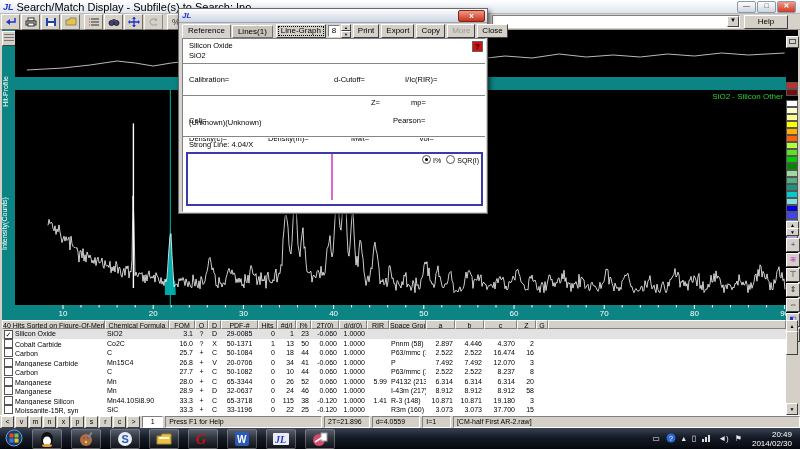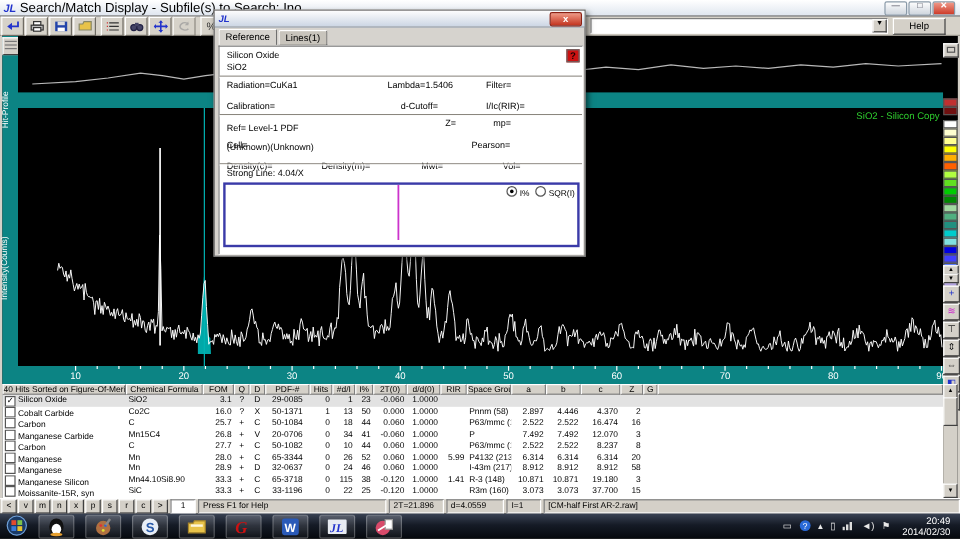--- a/index.html
+++ b/index.html
@@ -202,21 +202,21 @@
 
   <div class="abs teal" style="left:15px;top:77px;width:771px;height:13px;"></div>
 
   <div class="abs" style="left:15px;top:90px;width:771px;height:215px;background:#000;">
     <svg id="xrdsvg" width="771" height="215">
         <polygon points="149.9,205 149.9,190.5 150.4,190.5 150.8,190.3 151.3,189.9 151.7,188.8 152.2,186.6 152.6,182.7 153.1,176.4 153.5,167.9 154.0,157.9 154.4,148.2 154.9,141.1 155.3,138.5 155.8,141.2 156.2,148.4 156.7,158.2 157.1,168.3 157.6,176.9 158.0,183.3 158.5,187.3 158.9,189.6 159.4,190.8 159.8,191.3 160.3,191.6 160.8,205" fill="#00a8a8"></polygon>
         <line x1="155.3" y1="0" x2="155.3" y2="215" stroke="#00b4b4" stroke-width="1"></line>
         <polyline points="33,135.4 34,129.4 35,133.6 36,132.3 37,132.9 38,138.4 39,140.8 40,135.8 41,144.4 42,138.9 43,141.8 44,134.9 45,141.9 46,147.1 47,152.5 48,149.1 49,146.2 50,151.1 51,146.7 52,150.5 53,149.3 54,147.1 55,160.0 56,146.2 57,153.6 58,156.4 59,157.4 60,157.3 61,158.3 62,157.6 63,162.3 64,172.1 65,160.9 66,160.7 67,167.9 68,158.6 69,171.1 70,164.7 71,172.1 72,161.9 73,164.9 74,167.9 75,165.0 76,168.2 77,172.9 78,170.3 79,173.5 80,167.4 81,175.6 82,169.6 83,167.2 84,172.7 85,172.9 86,171.5 87,168.0 88,176.0 89,178.3 90,170.6 91,175.6 92,176.1 93,175.4 94,177.5 95,171.3 96,182.8 97,177.0 98,181.0 99,176.0 100,182.0 101,171.4 102,174.5 103,183.4 104,177.3 105,177.9 106,185.2 107,187.2 108,181.2 109,178.4 110,185.4 111,176.2 112,178.8 113,175.8 114,187.9 115,181.1 116,182.0 117,169.7 118,105.9 119,133.8 120,185.7 121,182.1 122,185.8 123,186.7 124,182.8 125,183.5 126,183.8 127,182.6 128,191.4 129,185.1 130,192.9 131,184.6 132,191.0 133,184.6 134,180.9 135,187.5 136,188.3 137,186.5 138,188.2 139,185.0 140,192.1 141,182.7 142,185.6 143,187.1 144,191.0 145,193.5 146,187.5 147,194.2 148,191.1 149,195.7 150,189.0 151,191.9 152,187.5 153,173.2 154,158.2 155,146.5 156,143.7 157,165.4 158,180.4 159,196.9 160,194.8 161,194.9 162,193.8 163,197.0 164,188.7 165,190.9 166,188.3 167,190.5 168,187.5 169,190.7 170,195.6 171,188.9 172,192.5 173,196.8 174,191.5 175,194.9 176,197.2 177,197.5 178,184.8 179,191.7 180,196.2 181,189.1 182,194.7 183,197.9 184,190.8 185,198.9 186,186.5 187,189.0 188,194.5 189,193.3 190,191.0 191,184.3 192,181.6 193,176.4 194,168.7 195,167.4 196,172.6 197,179.9 198,177.8 199,182.7 200,184.5 201,195.9 202,195.3 203,197.9 204,187.3 205,193.4 206,192.9 207,197.0 208,193.4 209,192.9 210,194.8 211,188.0 212,184.6 213,180.8 214,178.4 215,182.2 216,183.8 217,179.9 218,184.6 219,182.8 220,184.9 221,192.7 222,188.7 223,192.6 224,188.0 225,192.4 226,188.6 227,195.9 228,194.2 229,197.8 230,184.4 231,191.4 232,192.8 233,185.1 234,193.1 235,180.3 236,175.5 237,178.4 238,184.2 239,184.8 240,185.5 241,183.6 242,194.7 243,190.5 244,186.3 245,194.7 246,182.5 247,191.1 248,189.5 249,191.0 250,185.6 251,198.3 252,185.4 253,182.1 254,189.9 255,192.2 256,192.3 257,193.1 258,189.7 259,191.0 260,183.1 261,179.0 262,192.2 263,186.7 264,183.1 265,183.5 266,174.6 267,175.7 268,149.6 269,139.3 270,126.6 271,125.1 272,129.4 273,137.3 274,154.7 275,161.7 276,164.0 277,152.0 278,131.2 279,111.5 280,110.7 281,114.8 282,134.3 283,155.4 284,160.7 285,166.7 286,152.3 287,144.4 288,137.7 289,158.4 290,156.7 291,172.4 292,181.8 293,182.1 294,183.2 295,181.7 296,181.4 297,192.1 298,185.8 299,185.2 300,187.1 301,187.7 302,181.5 303,180.3 304,182.5 305,187.9 306,176.3 307,185.5 308,182.1 309,185.3 310,182.9 311,171.4 312,158.7 313,156.9 314,152.5 315,145.6 316,160.6 317,166.9 318,162.5 319,146.7 320,128.6 321,111.8 322,99.3 323,100.4 324,126.4 325,137.2 326,140.2 327,127.7 328,113.1 329,89.0 330,93.3 331,114.9 332,143.0 333,162.4 334,166.2 335,155.1 336,139.2 337,125.5 338,118.3 339,142.9 340,160.4 341,175.1 342,166.2 343,176.7 344,159.0 345,150.2 346,151.8 347,162.7 348,168.5 349,181.8 350,187.8 351,195.5 352,190.1 353,185.8 354,191.8 355,185.1 356,177.7 357,178.9 358,166.3 359,156.0 360,152.2 361,160.0 362,163.2 363,170.5 364,178.2 365,193.8 366,190.6 367,192.0 368,189.4 369,194.9 370,193.5 371,188.0 372,196.6 373,191.5 374,176.1 375,175.6 376,182.0 377,188.7 378,187.8 379,193.7 380,193.8 381,200.4 382,190.6 383,191.4 384,194.7 385,195.6 386,198.0 387,191.6 388,194.9 389,185.0 390,186.2 391,182.5 392,197.1 393,194.0 394,195.4 395,195.9 396,200.5 397,197.0 398,190.5 399,193.5 400,202.7 401,187.8 402,195.6 403,194.5 404,199.2 405,198.7 406,189.3 407,187.8 408,184.7 409,175.4 410,171.9 411,174.0 412,171.7 413,186.0 414,177.9 415,190.7 416,191.0 417,194.3 418,193.7 419,197.6 420,193.6 421,183.4 422,181.1 423,175.8 424,186.9 425,186.1 426,191.1 427,196.0 428,197.9 429,197.2 430,193.8 431,193.9 432,194.1 433,190.6 434,183.5 435,182.6 436,181.4 437,190.3 438,192.8 439,202.7 440,201.3 441,200.4 442,201.2 443,202.0 444,199.0 445,196.9 446,201.3 447,199.6 448,198.6 449,195.7 450,188.6 451,182.1 452,188.2 453,182.0 454,180.4 455,182.0 456,184.6 457,186.4 458,198.4 459,190.0 460,189.2 461,190.2 462,189.9 463,184.6 464,190.8 465,186.9 466,184.8 467,196.4 468,192.7 469,192.4 470,194.3 471,194.6 472,199.6 473,196.5 474,195.6 475,195.8 476,194.2 477,195.8 478,197.7 479,192.1 480,199.0 481,191.4 482,188.5 483,193.0 484,188.1 485,186.4 486,189.5 487,189.2 488,187.2 489,190.9 490,198.7 491,195.9 492,200.0 493,198.4 494,191.5 495,192.1 496,192.6 497,190.2 498,186.1 499,188.1 500,190.2 501,180.5 502,180.1 503,179.4 504,184.1 505,186.5 506,191.9 507,192.7 508,194.2 509,194.6 510,199.7 511,200.2 512,199.1 513,200.1 514,188.9 515,186.5 516,188.5 517,185.0 518,191.2 519,191.3 520,190.0 521,192.8 522,199.7 523,200.1 524,196.4 525,202.5 526,194.7 527,192.3 528,194.6 529,202.7 530,191.6 531,200.5 532,194.6 533,189.9 534,185.0 535,185.2 536,190.2 537,189.1 538,196.2 539,192.6 540,196.7 541,192.4 542,193.1 543,188.6 544,187.9 545,193.2 546,191.5 547,183.6 548,189.0 549,180.2 550,191.5 551,187.6 552,197.8 553,192.4 554,193.8 555,193.0 556,201.5 557,193.3 558,198.1 559,193.3 560,193.7 561,191.6 562,195.1 563,198.4 564,184.3 565,197.1 566,187.4 567,187.4 568,189.3 569,189.9 570,198.5 571,197.4 572,195.3 573,194.3 574,200.3 575,200.3 576,193.8 577,192.1 578,195.1 579,196.3 580,195.8 581,197.5 582,199.8 583,201.3 584,198.4 585,192.3 586,198.6 587,194.2 588,192.7 589,191.8 590,186.1 591,179.0 592,179.4 593,179.8 594,194.3 595,187.0 596,188.2 597,193.2 598,195.8 599,201.0 600,193.1 601,196.1 602,198.5 603,197.3 604,201.0 605,197.3 606,199.5 607,191.0 608,189.8 609,188.0 610,184.9 611,186.0 612,184.1 613,183.3 614,188.4 615,192.8 616,196.7 617,196.6 618,200.5 619,202.7 620,199.9 621,198.5 622,200.5 623,201.1 624,200.9 625,199.7 626,196.6 627,196.2 628,201.4 629,200.3 630,190.7 631,194.8 632,197.5 633,190.7 634,190.0 635,185.6 636,193.8 637,198.9 638,197.1 639,195.1 640,199.9 641,202.7 642,194.2 643,199.7 644,202.1 645,202.5 646,198.1 647,193.7 648,191.7 649,195.0 650,199.9 651,202.7 652,200.4 653,192.0 654,196.2 655,189.4 656,189.4 657,187.7 658,185.8 659,184.2 660,178.5 661,187.1 662,185.8 663,182.1 664,184.9 665,197.3 666,191.4 667,192.3 668,190.1 669,195.9 670,191.4 671,196.2 672,193.6 673,200.3 674,190.4 675,190.0 676,186.4 677,191.8 678,192.5 679,185.7 680,187.3 681,190.2 682,196.0 683,186.3 684,183.5 685,198.5 686,195.2 687,199.9 688,191.5 689,202.5 690,200.6 691,199.0 692,199.3 693,194.2 694,197.2 695,194.1 696,185.2 697,192.2 698,191.6 699,183.6 700,191.7 701,180.9 702,188.4 703,185.9 704,187.2 705,188.9 706,194.3 707,197.6 708,194.8 709,202.7 710,195.8 711,194.7 712,198.9 713,193.7 714,194.9 715,194.5 716,196.9 717,199.8 718,197.0 719,197.9 720,193.5 721,193.9 722,191.0 723,195.3 724,184.6 725,190.9 726,191.9 727,195.1 728,191.9 729,195.1 730,194.6 731,190.8 732,194.3 733,202.7 734,194.6 735,199.6 736,192.6 737,198.3 738,195.0 739,192.2 740,185.1 741,183.9 742,191.2 743,179.4 744,186.3 745,174.8 746,176.2 747,187.1 748,181.4 749,183.3 750,188.3 751,189.0 752,183.9 753,190.1 754,191.3 755,200.1 756,192.6 757,199.6 758,199.5 759,189.5 760,193.4 761,189.9 762,181.4 763,180.0 764,176.8 765,186.5 766,187.9 767,182.4 768,190.6 769,188.9 770,199.4" fill="none" stroke="#ffffff" stroke-width="0.8"></polyline>
         <line x1="118.4" y1="33.4" x2="118.4" y2="198" stroke="#fff" stroke-width="1.4"></line>
       </svg>
-    <div class="greenlbl" style="position:absolute;right:3px;top:2px;">SiO2 - Silicon Copy</div>
+    <div class="greenlbl" style="position:absolute;right:3px;top:2px;">SiO2 - Silicon Other</div>
   </div>
 
   <div class="abs teal" style="left:15px;top:305px;width:771px;height:15px;">
     <svg id="axsvg" width="771" height="15" style="position:absolute;left:0;top:0;">
         <line x1="48.0" y1="0" x2="48.0" y2="4" stroke="#fff" stroke-width="1"></line>
         <line x1="66.0" y1="0" x2="66.0" y2="2.5" stroke="#fff" stroke-width="1"></line>
         <line x1="84.1" y1="0" x2="84.1" y2="2.5" stroke="#fff" stroke-width="1"></line>
         <line x1="102.1" y1="0" x2="102.1" y2="2.5" stroke="#fff" stroke-width="1"></line>
         <line x1="120.2" y1="0" x2="120.2" y2="2.5" stroke="#fff" stroke-width="1"></line>
         <line x1="138.2" y1="0" x2="138.2" y2="4" stroke="#fff" stroke-width="1"></line>
@@ -635,43 +635,50 @@
   </div>
 
   <div class="abs" id="dialog">
     <div id="dlgtitle">
       <span class="applogo" style="font-size:8px;">JL</span>
       <span class="dlgx">x</span>
     </div>
     <div id="dlgtabs">
       <span class="tab">Reference</span>
       <span class="tab off">Lines(1)</span>
+      <span style="margin-left:auto;display:flex;align-items:center;margin-right:2px;">
+        <span class="dbtn foc">Line-Graph</span>
+        <span class="sunken" style="width:10px;height:10px;line-height:10px;text-align:center;margin-left:2px;">8</span>
+        <span style="display:inline-flex;flex-direction:column;margin-left:1px;">
+          <span class="raised" style="width:8px;height:5px;font-size:4px;line-height:5px;text-align:center;">▲</span>
+          <span class="raised" style="width:8px;height:5px;font-size:4px;line-height:5px;text-align:center;">▼</span>
+        </span>
+        <span id="dlgbtns" style="display:flex;">
+            <span class="dbtn">Print</span>
+            <span class="dbtn">Export</span>
+            <span class="dbtn">Copy</span>
+            <span class="dbtn dis">More</span>
+            <span class="dbtn">Close</span>
+          </span>
+      </span>
     </div>
     <div id="dlgbody">
       <div class="redq">?</div>
       <div class="drow" style="top:2px;">
           <span style="left:6px;">Silicon Oxide</span>
         </div>
       <div class="drow" style="top:12px;">
           <span style="left:6px;">SiO2</span>
         </div>
       <div class="etch" style="position:absolute;left:0;top:24px;width:100%;"></div>
       <div id="dsec1" style="position:absolute;left:0;top:27px;width:100%;">
-          <div class="drow" style="top: 0px; position: relative; height: 9px;">
-            <span style="left: 6px;">Radiation=CuKa1</span>
-            <span style="left: 140px;">Lambda=1.5406</span>
-            <span style="left: 222px;">Filter=</span>
-          </div>
           <div class="drow" style="top: 9px; position: relative; height: 9px;">
             <span style="left: 6px;">Calibration=</span>
             <span style="left: 140px; padding-left: 11px;">d-Cutoff=</span>
             <span style="left: 222px;">I/Ic(RIR)=</span>
-          </div>
-          <div class="drow" style="top: 18px; position: relative; height: 9px;">
-            <span style="left: 6px;">Ref= Level-1 PDF</span>
           </div>
         </div>
       <div class="etch" style="position:absolute;left:0;top:56px;width:100%;"></div>
       <div id="dsec2" style="position:absolute;left:0;top:59px;width:100%;">
           <div class="drow" style="top: 0px; position: relative; height: 9px;">
             <span style="left: 6px; margin-top: 20px;">(Unknown)(Unknown)</span>
             <span style="left: 188px;">Z=</span>
             <span style="left: 228px;">mp=</span>
           </div>
           <div class="drow" style="top: 9px; position: relative; height: 9px;">

